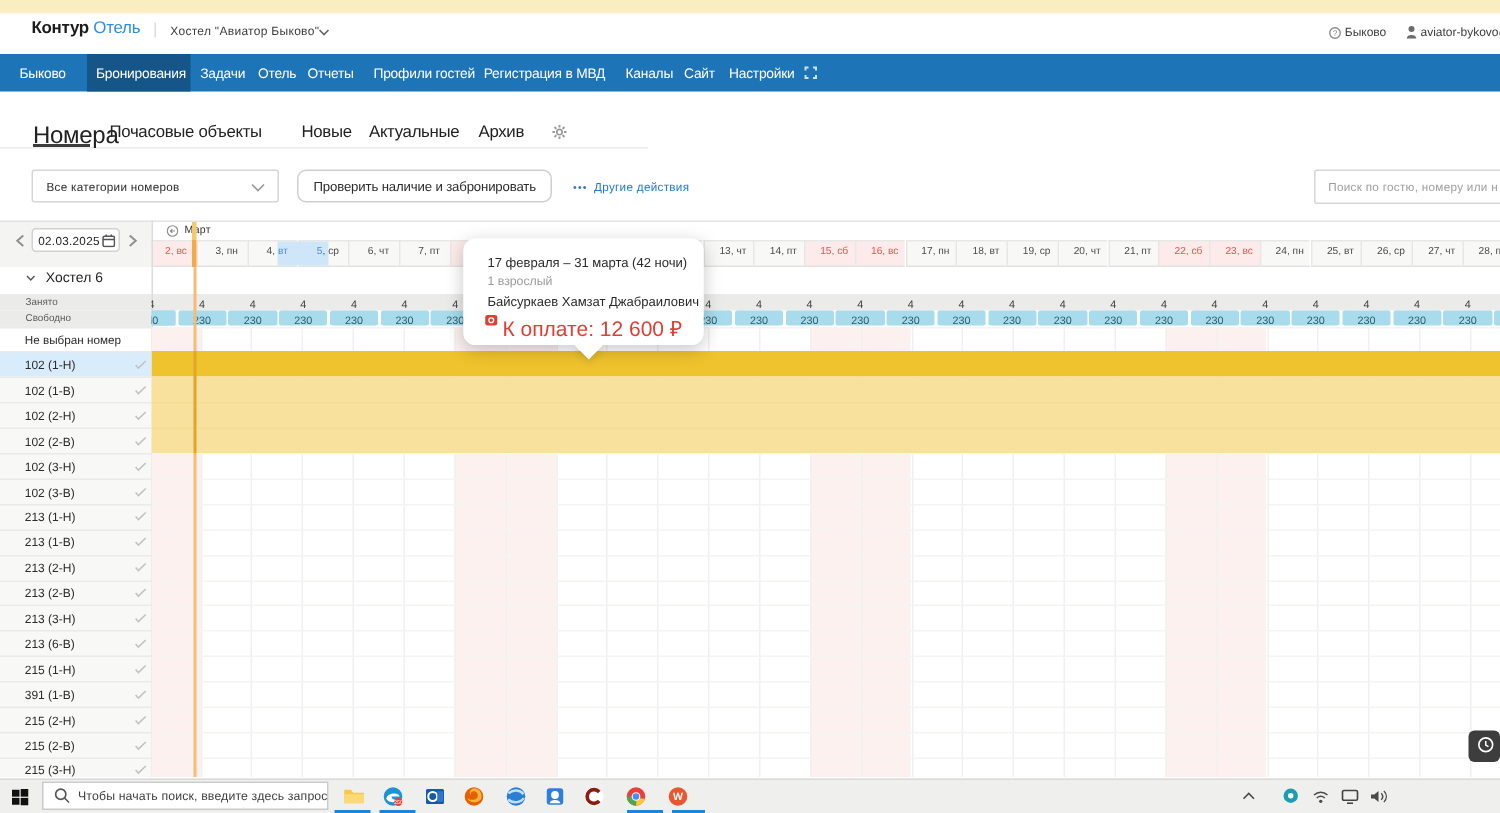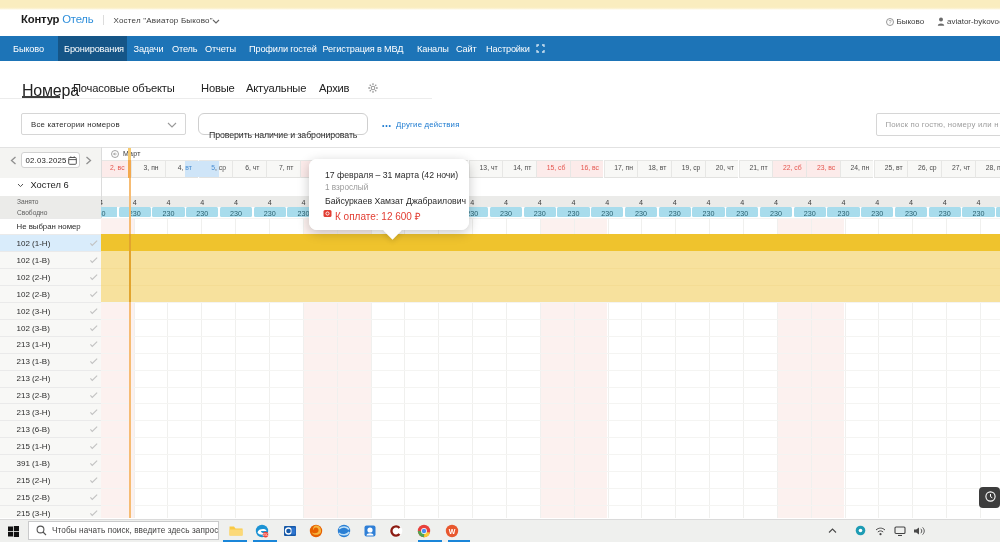--- a/index.html
+++ b/index.html
@@ -59,21 +59,21 @@
       <line x1="1.7" y1="8.3" x2="2.9" y2="7.1"></line>
       <line x1="7.1" y1="2.9" x2="8.3" y2="1.7"></line>
     </g>
   </svg>
 <div class="abs" style="left:21px;top:112.5px;width:165px;height:22.5px;border:1px solid #d6d6d6;border-radius:2px;background:#fff"></div>
 <div class="t" style="left:31px;top:119.5px;font-size:7.8px;letter-spacing:0.2px;color:#2c2c2c">Все категории номеров</div>
 <svg class="abs" style="left:167px;top:121.5px" width="10" height="7">
     <path d="M1 1 L5 5 L9 1" stroke="#999" stroke-width="1.1" fill="none"></path>
   </svg>
 <div class="abs" style="left:198px;top:112.5px;width:170px;height:22.5px;border:1px solid #cfcfcf;border-radius:6px;background:#fff"></div>
-<div class="t" style="left:209px;top:130px;font-size:8.8px;letter-spacing:-0.1px;color:#2c2c2c">Проверить наличие и забронировать</div>
+<div class="t" style="left:209px;top:119px;font-size:8.8px;letter-spacing:-0.1px;color:#2c2c2c">Проверить наличие и забронировать</div>
 <div class="t" style="left:382px;top:121.5px;font-size:7px;color:#1c7ad0;letter-spacing:0.8px">•••</div>
 <div class="t" style="left:396px;top:120px;font-size:7.8px;color:#1c7ad0;letter-spacing:0.2px">Другие действия</div>
 <div class="abs" style="left:875.5px;top:112.5px;width:130px;height:23px;border:1px solid #d6d6d6;border-radius:2px;background:#fff;overflow:hidden">
     <div style="margin:6.5px 0 0 9px;font-size:7.8px;letter-spacing:0.2px;color:#9d9d9d;white-space:nowrap">Поиск по гостю, номеру или н</div>
   </div>
 <div class="abs" style="left:0;top:147px;width:1000px;height:1px;background:#e2e2e2"></div>
 <div class="abs" style="left:0;top:148px;width:100.5px;height:30px;background:#f4f4f2"></div>
 <svg class="abs" style="left:10px;top:156px" width="7" height="9">
     <path d="M5.5 1 L1.5 4.5 L5.5 8" stroke="#8f8f8f" stroke-width="1.3" fill="none"></path>
   </svg>
@@ -402,21 +402,21 @@
 <div class="abs" style="left:308.5px;top:158.5px;width:160px;height:71.5px;background:#fff;border-radius:8px;box-shadow:0 3px 12px rgba(0,0,0,0.22)"></div>
 <div class="abs" style="left:386px;top:224px;width:13px;height:13px;background:#fff;transform:rotate(45deg);box-shadow:2px 2px 5px rgba(0,0,0,0.10)"></div>
 <div class="abs" style="left:308.5px;top:158.5px;width:160px;height:71.5px;background:#fff;border-radius:8px"></div>
 <div class="t" style="left:325px;top:170px;font-size:8.7px;color:#2b2b2b">17 февраля – 31 марта (42 ночи)</div>
 <div class="t" style="left:325px;top:183px;font-size:8.2px;color:#9a9a9a">1 взрослый</div>
 <div class="t" style="left:325px;top:196px;font-size:8.7px;color:#2b2b2b">Байсуркаев Хамзат Джабраилович</div>
 <svg class="abs" style="left:322.5px;top:209px" width="9" height="9">
     <rect x="0.5" y="1" width="8" height="7" rx="1.5" fill="#e23d32"></rect>
     <circle cx="4.5" cy="4.5" r="1.6" fill="none" stroke="#fff" stroke-width="0.9"></circle>
   </svg>
-<div class="t" style="left:335px;top:209px;font-size:10px;color:#e23d32">К оплате: 12 600 ₽</div>
+<div class="t" style="left:335px;top:209px;font-size:14px;color:#e23d32">К оплате: 12 600 ₽</div>
 <div class="abs" style="left:978.5px;top:486.5px;width:21.5px;height:21px;background:#3d3d3d;border-radius:4px"></div>
 <svg class="abs" style="left:985px;top:491px" width="11" height="11">
     <circle cx="5.5" cy="5.5" r="4.6" fill="none" stroke="#fff" stroke-width="1.1"></circle>
     <path d="M5.5 3 V5.7 L7.3 6.8" stroke="#fff" stroke-width="1" fill="none"></path>
   </svg>
 <div class="abs" style="left:0;top:518.5px;width:1000px;height:23.5px;background:#eff0ee;border-top:1px solid #dadada"></div>
 <svg class="abs" style="left:8px;top:525.5px" width="11" height="11">
     <rect x="0" y="0.5" width="5" height="4.6" fill="#111"></rect>
     <rect x="5.8" y="0" width="5.2" height="5.1" fill="#111"></rect>
     <rect x="0" y="5.9" width="5" height="4.6" fill="#111"></rect>

